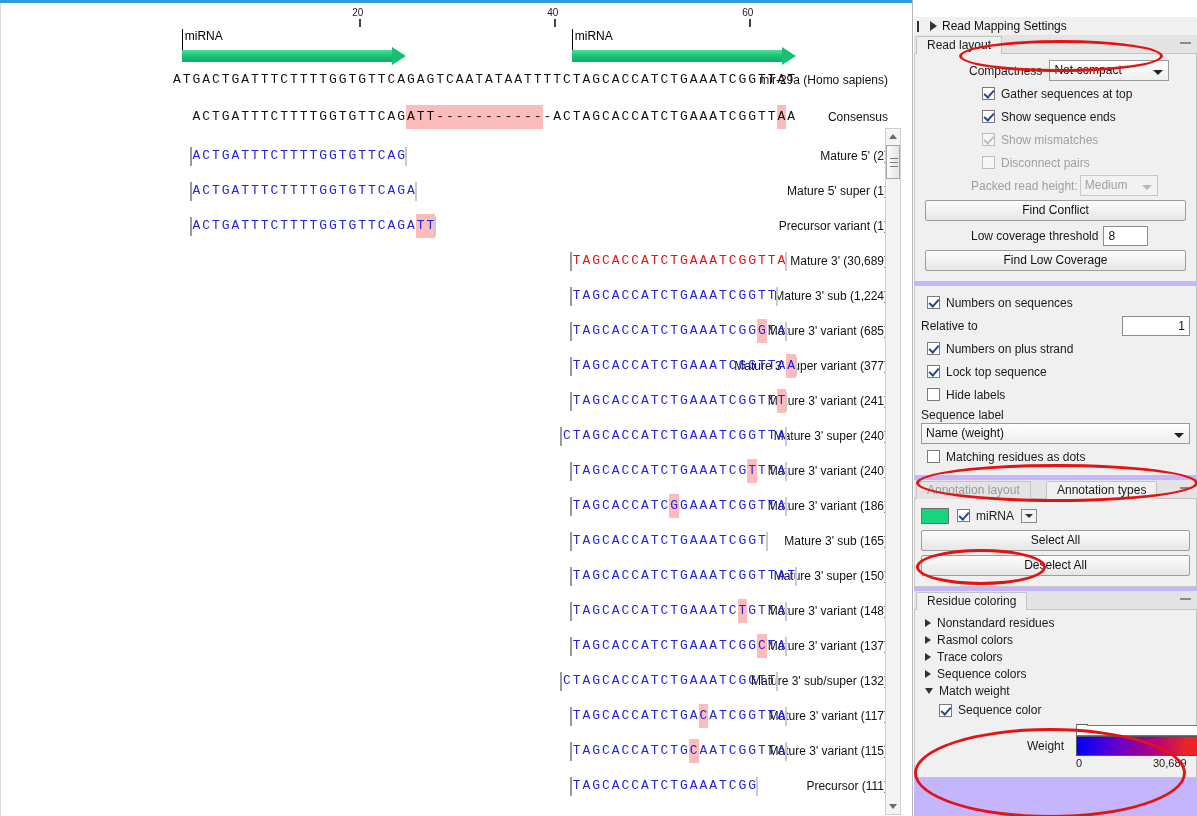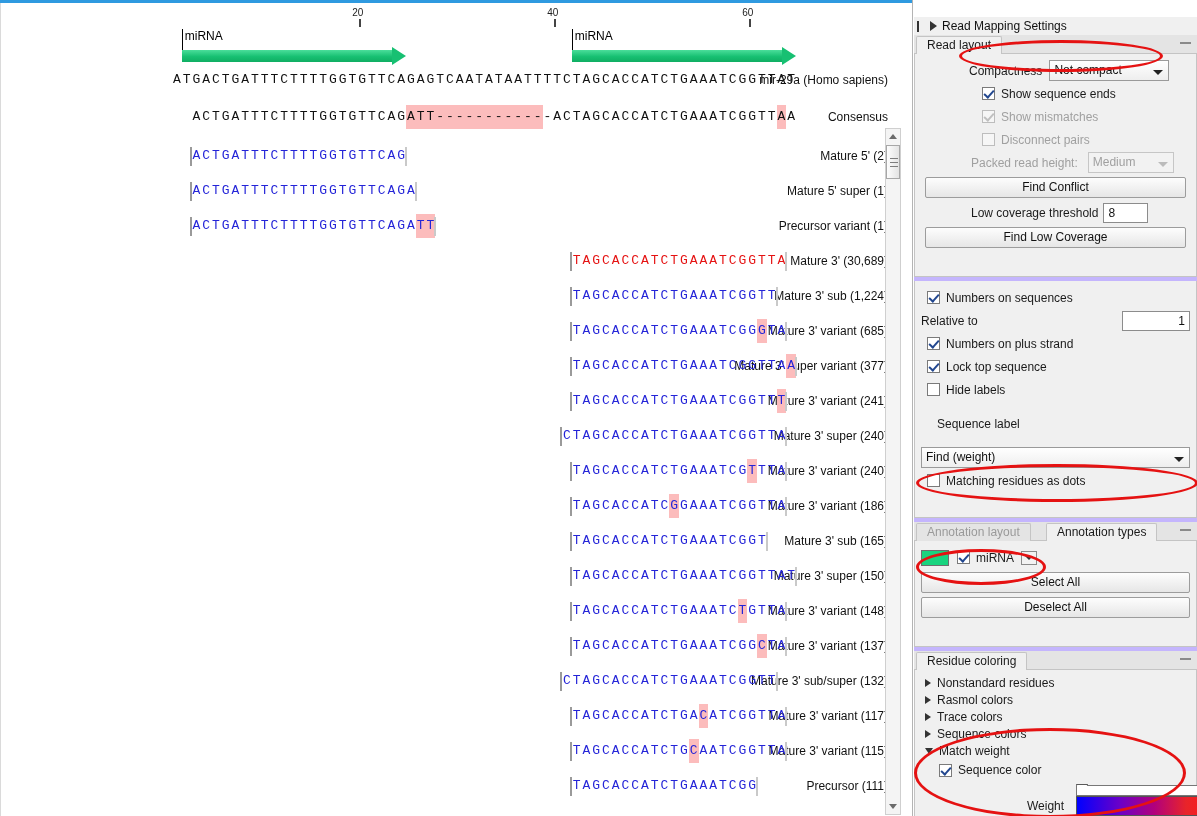--- a/index.html
+++ b/index.html
@@ -57,21 +57,21 @@
   .panel-head .tri-r{width:0;height:0;border-top:5px solid transparent;border-bottom:5px solid transparent;border-left:7px solid #333;margin-right:5px;margin-left:8px;}
   .panel-head .bars{width:3px;height:11px;border-left:2px solid #333;margin-left:0;}
   .panel-head .ttl{font-size:12px;color:#111;}
 
   .group{position:relative;margin:0 0 4px 0;background:#f0f0f0;}
   .grp-tabrow{position:relative;height:18px;background:#e4e4e4;border-bottom:1px solid #c4c4c4;}
   .grp-tab{position:absolute;left:2px;top:1px;height:17px;padding:0 10px;background:#f0f0f0;border:1px solid #c4c4c4;border-bottom:none;font-size:12px;line-height:17px;color:#1a1a1a;border-radius:2px 2px 0 0;}
   .grp-tab.second{left:132px;}
   .grp-tab.inactive{background:#e4e4e4;color:#9a9a9a;}
   .grp-min{position:absolute;right:6px;top:7px;width:11px;height:3px;border-top:2px solid #8a8a8a;}
-  .grp-body{position:relative;background:#f0f0f0;border:1px solid #c4c4c4;border-top:none;padding:4px 6px 24px 6px;}
+  .grp-body{position:relative;background:#f0f0f0;border:1px solid #c4c4c4;border-top:none;padding:4px 6px 6px 6px;}
 
   .line{position:relative;display:flex;align-items:center;min-height:21px;margin:2px 0;}
   .lbl{font-size:12px;color:#1a1a1a;}
   .lbl.dim{color:#a0a0a0;}
 
   .cb{width:13px;height:13px;border:1px solid #7a7a7a;background:#fff;box-sizing:border-box;position:relative;margin-right:6px;flex:none;}
   .cb.dim{border-color:#bdbdbd;background:#f6f6f6;}
   .cb.on:after{content:"";position:absolute;left:3px;top:0px;width:4px;height:8px;border:solid #22478f;border-width:0 2px 2px 0;transform:rotate(42deg);}
   .cb.on.dim:after{border-color:#c0c0c0;}
 
@@ -294,39 +294,43 @@
       <div class="grp-body">
 
         <div class="line" style="justify-content:flex-start">
           <span class="lbl" style="margin-left:48px">Compactness</span>
           <div class="fakeselect" style="width:120px;margin-left:7px">
             <span>Not compact</span>
             <span class="ar"></span>
           </div>
         </div>
 
+        <div class="line" style="margin-left:61px">
+          <span class="cb on"></span>
+          <span class="lbl">Gather sequences at top</span>
+        </div>
 
         <div class="line" style="margin-left:61px">
           <span class="cb on"></span>
           <span class="lbl">Show sequence ends</span>
         </div>
 
         <div class="line" style="margin-left:61px">
           <span class="cb on dim"></span>
           <span class="lbl dim">Show mismatches</span>
         </div>
 
         <div class="line" style="margin-left:61px">
           <span class="cb dim"></span>
           <span class="lbl dim">Disconnect pairs</span>
         </div>
 
         <div class="line" style="margin-left:50px">
           <span class="lbl dim">Packed read height:</span>
-          <div class="fakeselect dim" style="width:86px;margin-left:10px">
+          <div class="fakeselect dim" style="width:78px;margin-left:2px">
             <span>Medium</span>
             <span class="ar"></span>
           </div>
         </div>
 
         <div style="padding:0 4px">
           <div class="btn">Find Conflict</div>
         </div>
 
         <div class="line" style="margin-left:50px">
@@ -363,26 +367,26 @@
           <span class="cb on"></span>
           <span class="lbl">Lock top sequence</span>
         </div>
 
         <div class="line" style="margin-left:6px">
           <span class="cb"></span>
           <span class="lbl">Hide labels</span>
         </div>
 
 
-        <div class="line" style="min-height:15px;margin:16px">
+        <div class="line" style="min-height:15px;margin:0">
           <span class="lbl">Sequence label</span>
         </div>
 
         <div class="fakeselect" style="width:100%;margin:1px 0 2px 0">
-          <span>Find (weight)</span>
+          <span>Name (weight)</span>
           <span class="ar"></span>
         </div>
 
         <div class="line" style="margin-left:6px">
           <span class="cb"></span>
           <span class="lbl">Matching residues as dots</span>
         </div>
       </div>
     </div>
 

